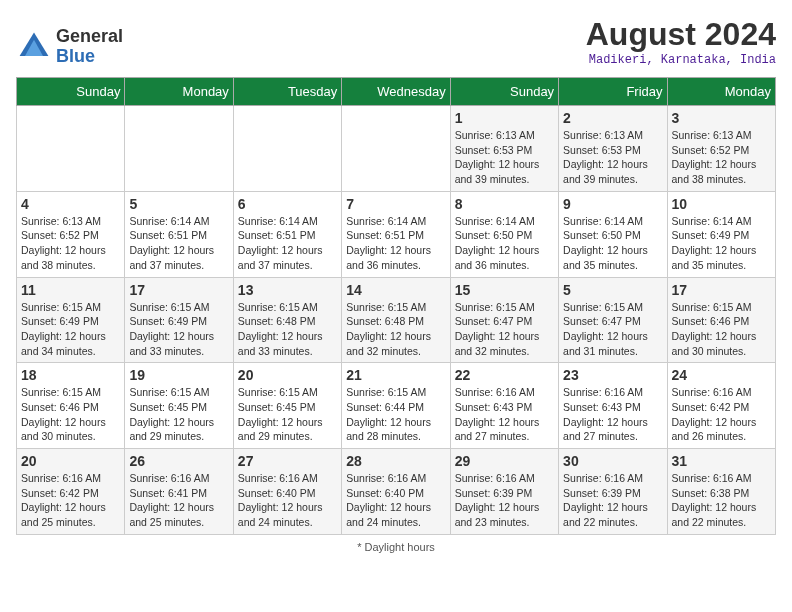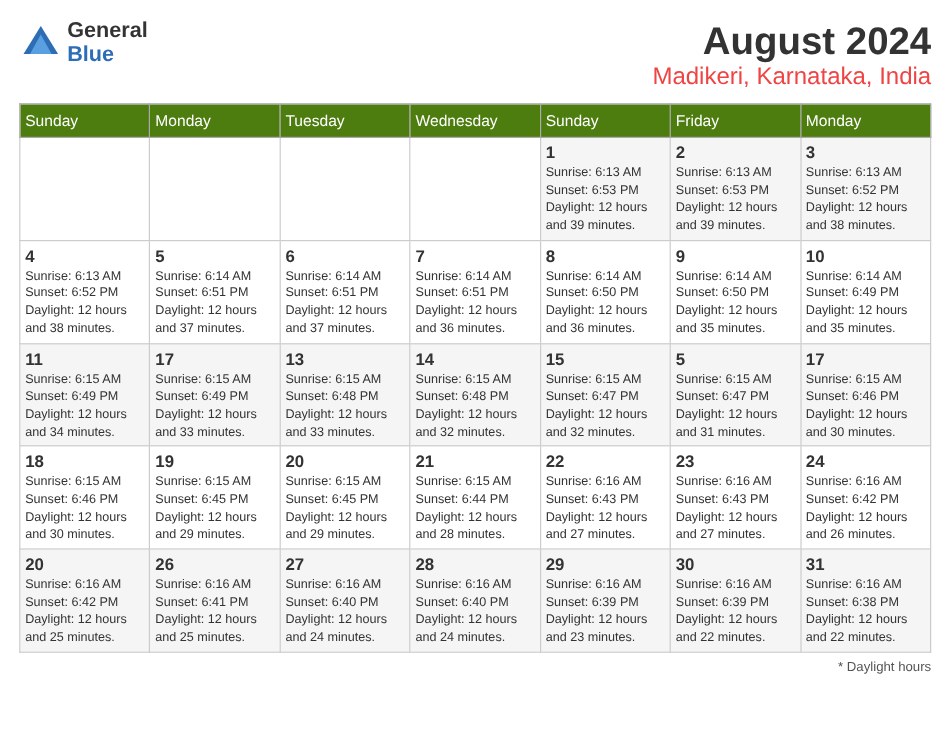--- a/index.html
+++ b/index.html
@@ -6,21 +6,21 @@
     body {
       font-family: Arial, sans-serif;
       background: #fff;
       width: 792px;
       min-height: 612px;
       padding: 16px;
     }
     .header-area {
       display: flex;
       justify-content: space-between;
-      align-items: flex-start;
+      align-items: flex-end;
       margin-bottom: 10px;
     }
     .logo {
       display: flex;
       align-items: center;
       gap: 4px;
     }
     .logo-text {
       font-size: 18px;
       font-weight: bold;
@@ -37,33 +37,34 @@
     }
     .title-area {
       text-align: right;
     }
     .main-title {
       font-size: 32px;
       font-weight: bold;
       color: #333;
     }
     .subtitle {
-      font-size: 20px;
-      color: #ef4444;
+      font-size: 12px;
+      color: #4c1d95;
+      font-family: Liberation Mono, monospace;
     }
     table {
       width: 100%;
       border-collapse: collapse;
       font-size: 11px;
     }
     thead tr th {
-      background: #4d7c0f;
+      background: #15803d;
       color: #fff;
       padding: 6px 4px;
-      text-align: left;
+      text-align: right;
       font-size: 13px;
       font-weight: normal;
       border: 1px solid #aaa;
     }
     tbody tr td {
       vertical-align: top;
       padding: 4px;
       border: 1px solid #ccc;
       width: calc(100% / 7);
       min-height: 80px;
@@ -84,21 +85,21 @@
       font-size: 10.5px;
       line-height: 1.4;
     }
     .empty-cell {
       background: #fff !important;
     }
     .footer-note {
       margin-top: 6px;
       font-size: 11px;
       color: #555;
-      text-align: right;
+      text-align: center;
     }
   </style>
 </head>
 <body>
 
 <div class="header-area">
   <div class="logo">
     <svg class="logo-icon" viewBox="0 0 40 40">
       <polygon points="20,4 36,30 4,30" fill="#2d6db5"></polygon>
       <polygon points="20,12 30,30 10,30" fill="#5aa0e0"></polygon>

